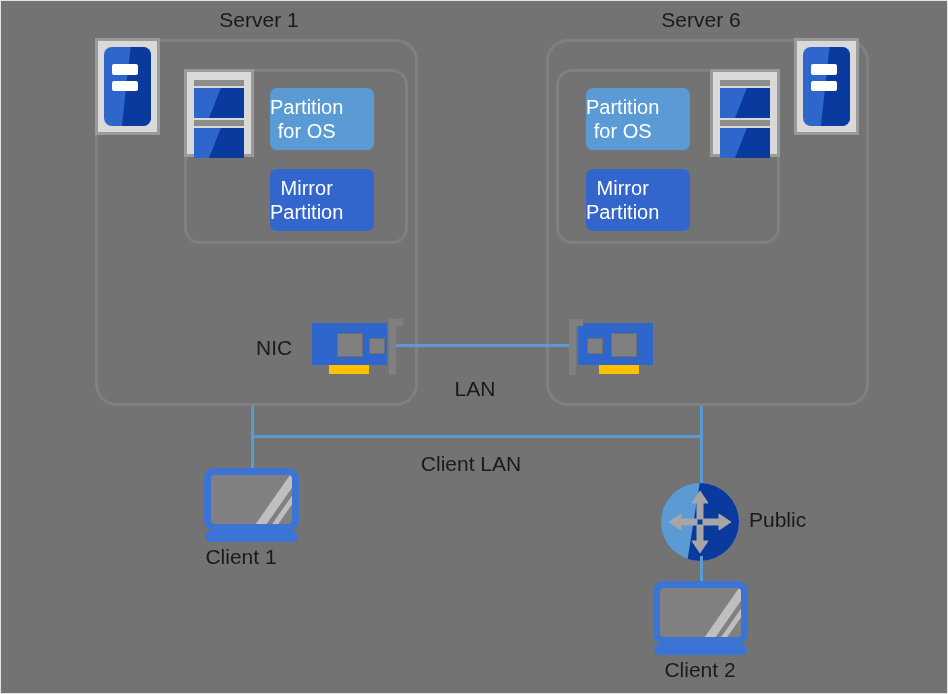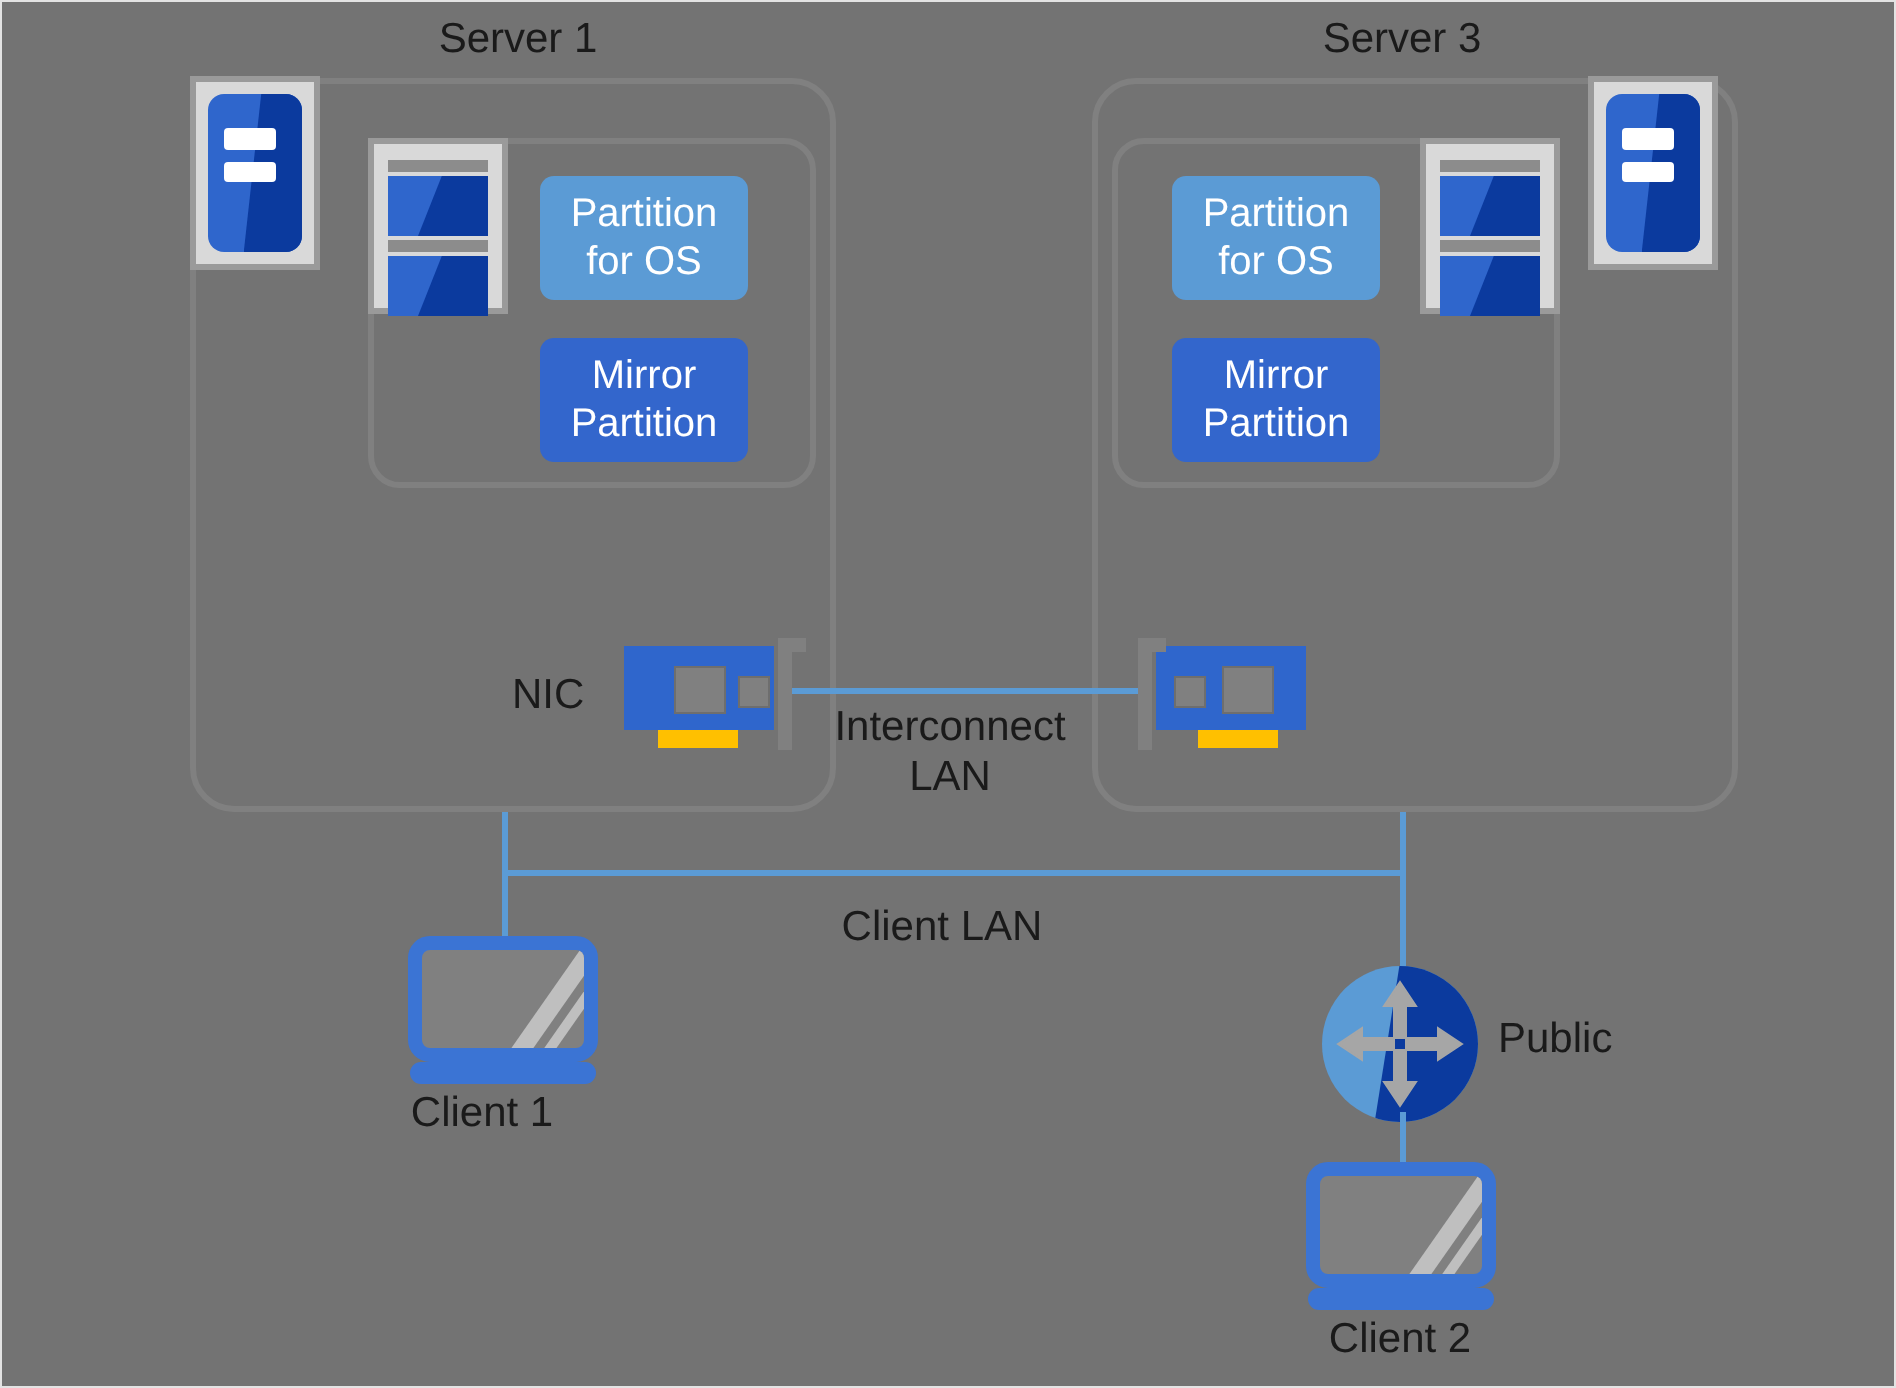--- a/index.html
+++ b/index.html
@@ -47,21 +47,20 @@
     background: transparent;
   }
 
   
   .part {
     position: absolute;
     border-radius: 7px;
     box-sizing: border-box;
     display: flex;
     align-items: center;
-    justify-content: center;
     text-align: center;
     color: #ffffff;
     font-size: 20px;
     line-height: 24px;
     font-family: "Liberation Sans", sans-serif;
   }
 
   
   .srv-icon {
     position: absolute;
@@ -200,21 +199,21 @@
     width: 3px;
     background: #5b9bd5;
   }
 </style>
 </head>
 <body>
 
 <div id="canvas">
 
   <div class="label center" style="left:258px; top:6px;">Server 1</div>
-  <div class="label center" style="left:700px; top:6px;">Server 3</div>
+  <div class="label center" style="left:700px; top:6px;">Server 6</div>
 
   <div class="server-box" style="left:94px; top:38px; width:323px; height:367px;"></div>
 
   <div class="inner-box" style="left:183px; top:68px; width:224px; height:175px;"></div>
 
   <div class="part" style="left:269px; top:87px; width:104px; height:62px; background:#5b9bd5;">
     <span>
       <span>Partition</span><br>
       <span>for OS</span>
     </span>
@@ -298,21 +297,21 @@
     <div class="board" style="left:15px; top:4px; width:75px; height:42px;"></div>
     <div class="chip" style="left:24px; top:19px; width:16px; height:16px;"></div>
     <div class="chip" style="left:48px; top:14px; width:26px; height:24px;"></div>
     <div class="bracket" style="left:6px; top:0; height:56px;">
       <div class="tab" style="left:0;"></div>
     </div>
     <div class="gold" style="left:36px; top:46px; width:40px;"></div>
   </div>
 
   <div class="label two-line" style="left:474px; top:350px; width:160px; transform:translateX(-50%);">
-    <span>Interconnect</span><br>
+    <br>
     <span>LAN</span>
   </div>
 
   <div class="link-v" style="left:250px; top:405px; height:64px;"></div>
   <div class="link-v" style="left:699px; top:405px; height:78px;"></div>
   <div class="link-h" style="left:250px; top:434px; width:452px;"></div>
   <div class="label center" style="left:470px; top:450px;">Client  LAN</div>
 
   <div class="laptop" style="left:203px; top:467px; width:95px; height:75px;">
     <div class="lid" style="height:63px;">

